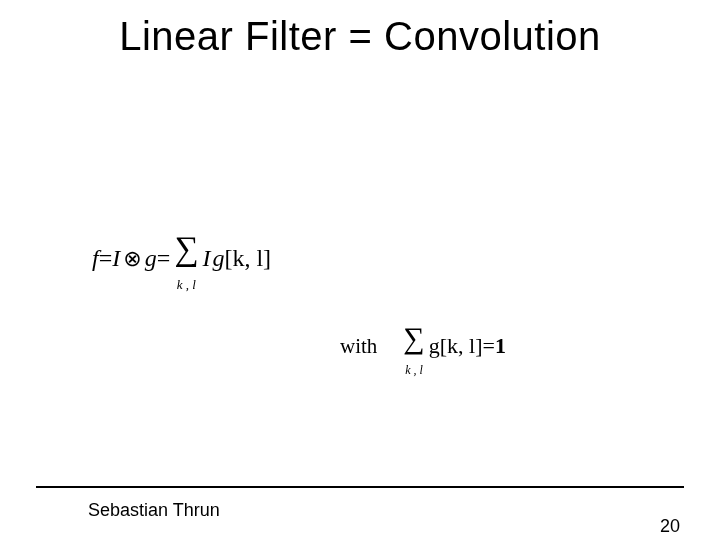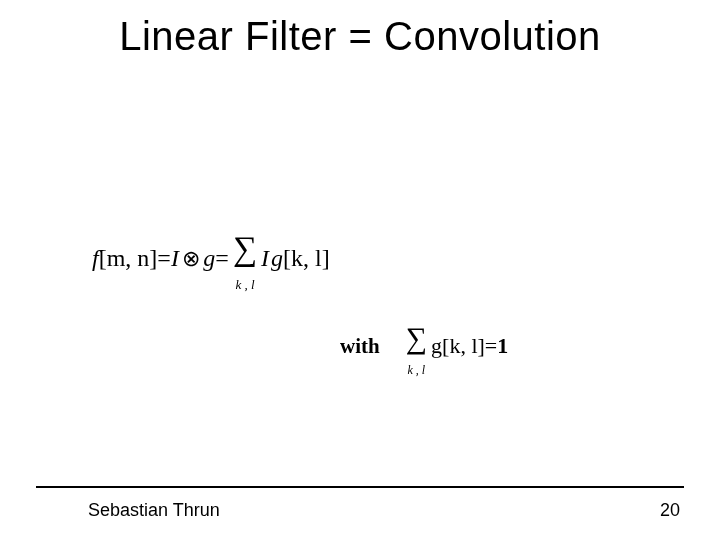--- a/index.html
+++ b/index.html
@@ -66,21 +66,20 @@
     left: 340px;
     font-family: "Times New Roman", Times, serif;
     font-size: 22px;
     display: flex;
     align-items: center;
     white-space: nowrap;
   }
   .eq-secondary .with {
     margin-right: 22px;
     font-size: 21px;
-    font-weight: bold;
   }
   .eq-secondary .bigsum .sigma { font-size: 30px; }
   .eq-secondary .bigsum .sub { font-size: 12px; }
   .footer-line {
     position: absolute;
     left: 36px;
     right: 36px;
     top: 486px;
     height: 0;
     border-top: 2px solid #000;
@@ -99,33 +98,32 @@
     top: 0;
   }
   .footer .course {
     position: absolute;
     left: 258px;
     top: 0;
   }
   .footer .pageno {
     position: absolute;
     right: 40px;
-    top: 0;
+    top: 16px;
   }
 </style>
 </head>
 <body>
 
 <div class="slide">
 
   <div class="title">Linear Filter = Convolution</div>
 
   <div class="eq-main">
     <span class="it">f</span>
-    <span>[m, n]</span>
     <span> = </span>
     <span class="it">I</span>
     <span class="otimes">⊗</span>
     <span class="it">g</span>
     <span> = </span>
     <span class="bigsum">
       <span class="sigma">∑</span>
       <span class="sub">k , l</span>
     </span>
     <span class="it">I</span>

